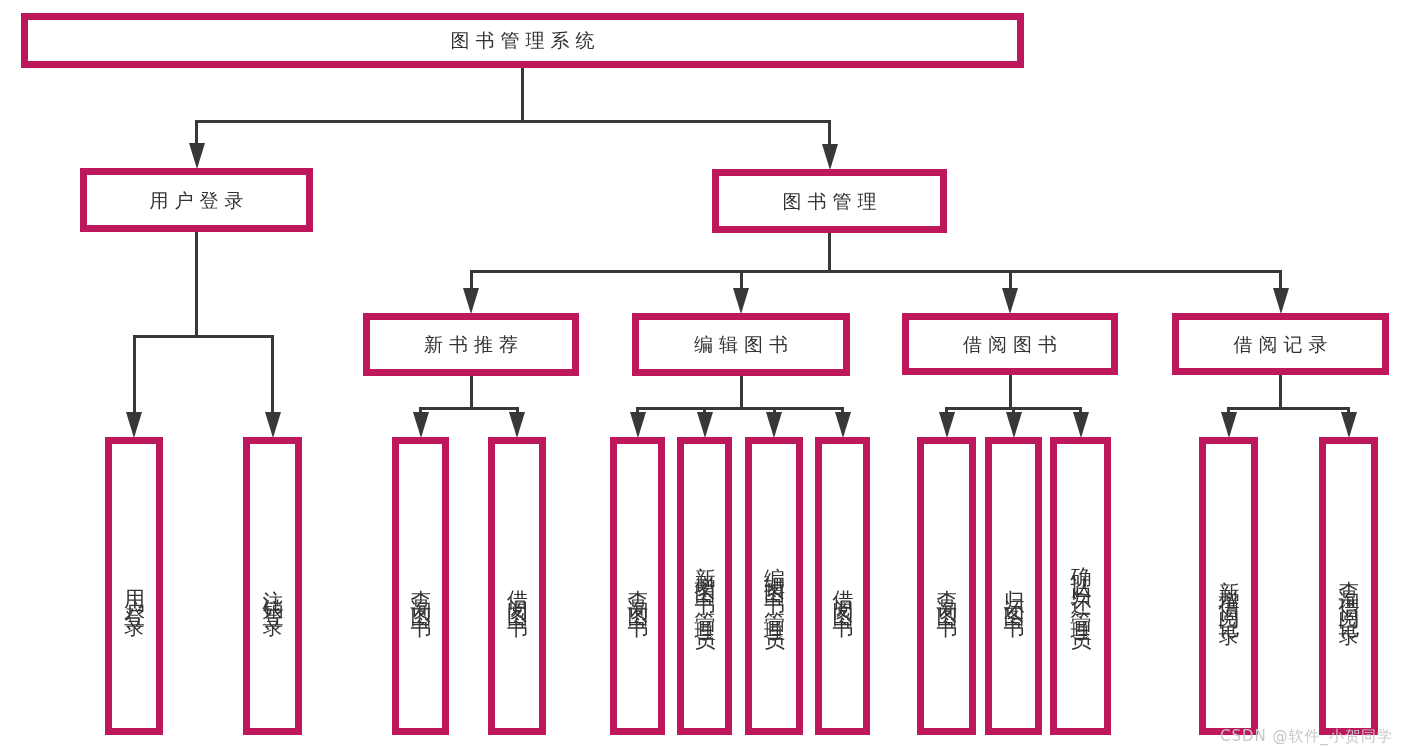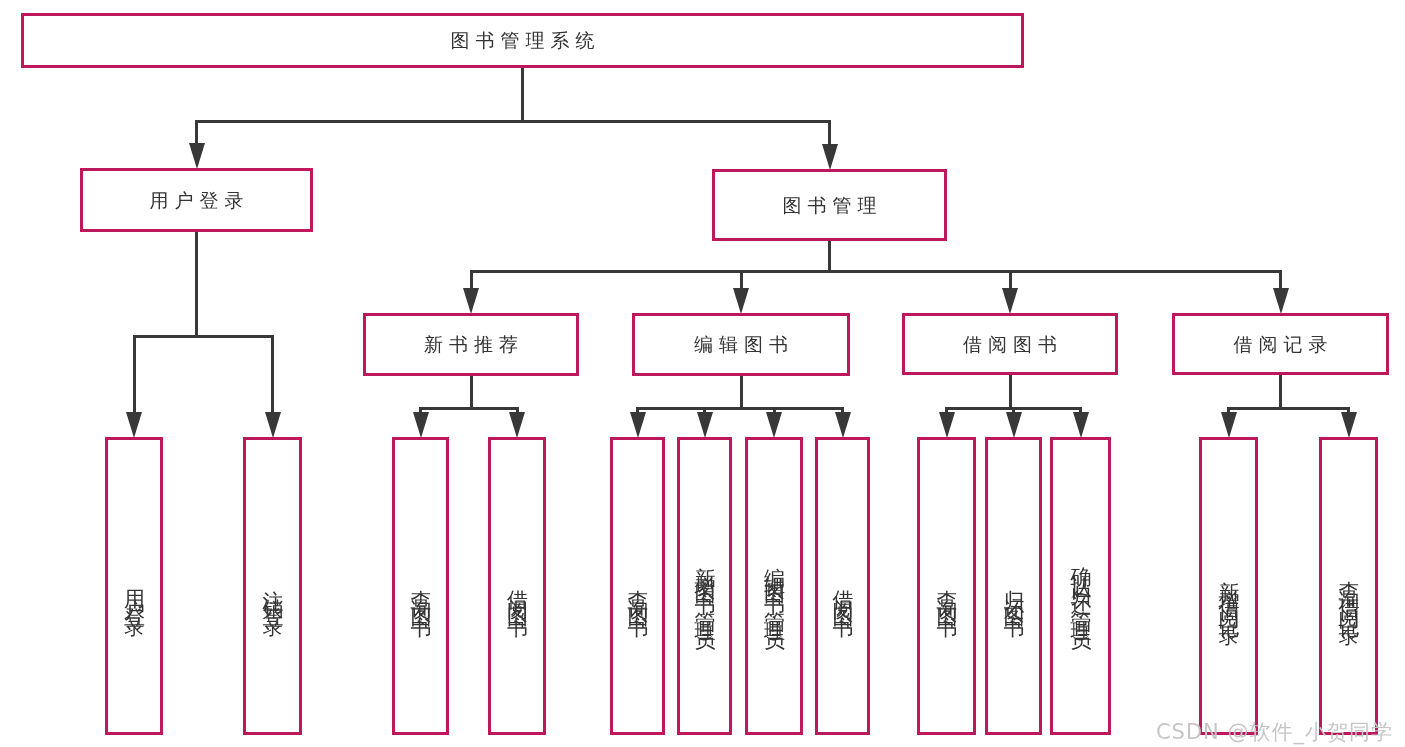--- a/index.html
+++ b/index.html
@@ -6,21 +6,21 @@
   .canvas{
     position:relative;
     width:1405px;height:747px;
     background:#ffffff;
     font-family:"DejaVu Sans","Liberation Sans",sans-serif;
     overflow:hidden;
   }
   .node{
     position:absolute;
     box-sizing:border-box;
-    border:3px solid #be185d;
+    border:7px solid #be185d;
     background:#ffffff;
     display:flex;
     align-items:center;
     justify-content:center;
     color:#333333;
   }
   .node.h .node-label{
     font-size:19px;
     letter-spacing:6px;
     padding-left:6px;   
@@ -43,21 +43,21 @@
     position:absolute;
     width:0;height:0;
     border-left:8px solid transparent;
     border-right:8px solid transparent;
     border-top:26px solid #383838;
   }
   .watermark{
     position:absolute;
     right:12px;
     bottom:1px;
-    font-size:21px;
+    font-size:15px;
     letter-spacing:1px;
     color:#c6c6c6;
     z-index:5;
     white-space:nowrap;
   }
 </style>
 </head>
 <body>
 
 <div class="canvas">
@@ -115,21 +115,21 @@
       <div class="line" style="left: 1347px; top: 410px; width: 3px; height: 3px;"></div>
       <div class="arrow" style="left: 1340.5px; top: 412px;"></div>
     </div>
   <div id="nodes-layer">
       <div class="node h" style="left: 21px; top: 13px; width: 1003px; height: 55px;">
         <span class="node-label">图书管理系统</span>
       </div>
       <div class="node h" style="left: 80px; top: 168px; width: 233px; height: 64px;">
         <span class="node-label">用户登录</span>
       </div>
-      <div class="node h" style="left: 712px; top: 169px; width: 235px; height: 72px;">
+      <div class="node h" style="left: 712px; top: 169px; width: 235px; height: 64px;">
         <span class="node-label">图书管理</span>
       </div>
       <div class="node h" style="left: 363px; top: 313px; width: 216px; height: 63px; text-align: right;">
         <span class="node-label">新书推荐</span>
       </div>
       <div class="node h" style="left: 632px; top: 313px; width: 218px; height: 63px;">
         <span class="node-label">编辑图书</span>
       </div>
       <div class="node h" style="left: 902px; top: 313px; width: 216px; height: 62px;">
         <span class="node-label">借阅图书</span>

